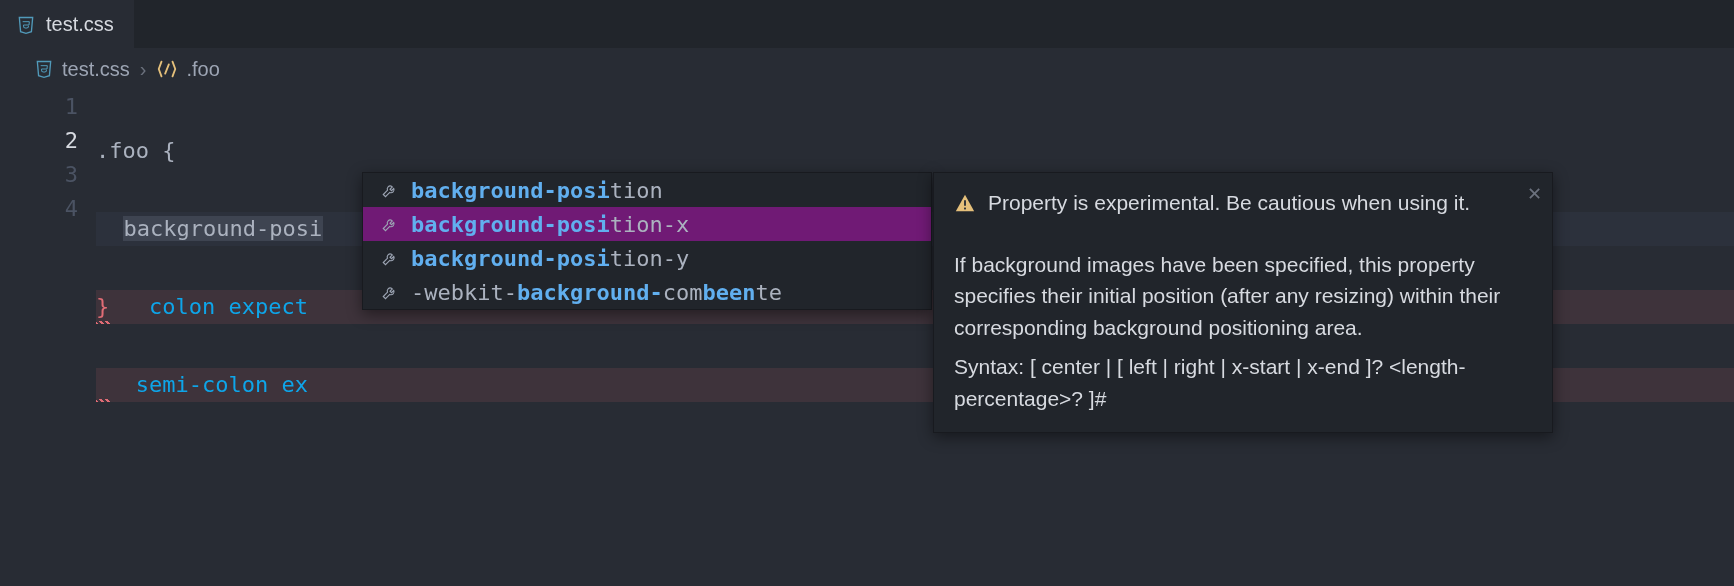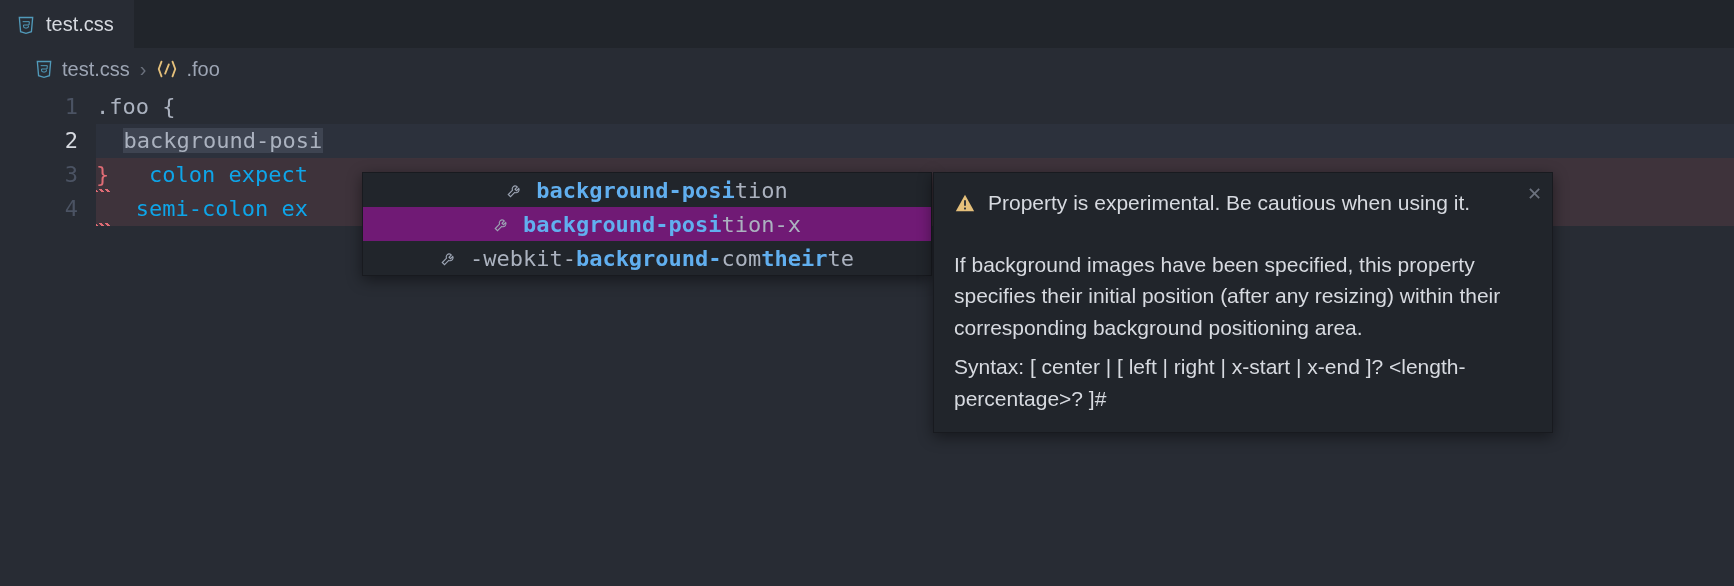--- a/index.html
+++ b/index.html
@@ -63,20 +63,21 @@
   .gutter .num.current { color: #d7dae0; }
   .code {
     position: relative;
     flex: 1;
   }
   .line {
     height: 34px;
     line-height: 34px;
     white-space: pre;
     position: relative;
+    margin-top: 44px;
   }
   .line.current {
     background: #2c313c;
   }
   .sel { color: #abb2bf; }
   .punct { color: #abb2bf; }
   .typed {
     background: #3e4451;
     color: #abb2bf;
     padding: 0 1px;
@@ -106,21 +107,20 @@
     box-shadow: 0 4px 14px rgba(0,0,0,0.45);
     z-index: 10;
   }
   .suggest-row {
     display: flex;
     align-items: center;
     height: 34px;
     padding: 0 18px;
     gap: 10px;
     cursor: pointer;
-    justify-content: center;
   }
   .suggest-row.selected { background: #701a75; }
   .wrench { flex: 0 0 20px; display:flex; align-items:center; }
   .s-label { white-space: pre; }
   .s-hl { color: #61afef; font-weight: 600; }
   .s-rest { color: #abb2bf; }
 
   
   .doc {
     position: absolute;
@@ -229,21 +229,29 @@
         </svg>
       </span>
     <span class="s-label"><span class="s-hl">background-posi</span><span class="s-rest">tion-x</span></span>
   </div>
   <div class="suggest-row">
     <span class="wrench">
         <svg viewBox="0 0 24 24" fill="none">
           <path d="M14 7a4 4 0 0 0-5.3 5.3L3 18l3 3 5.7-5.7A4 4 0 0 0 17 10l-3 3-2-2 3-3-1-1z" stroke="#9da5b4" stroke-width="1.5"></path>
         </svg>
       </span>
-    <span class="s-label"><span class="s-rest">-webkit-</span><span class="s-hl">background-</span><span class="s-rest">com</span><span class="s-hl">their</span><span class="s-rest">te</span></span>
+    <span class="s-label"><span class="s-hl">background-posi</span><span class="s-rest">tion-y</span></span>
+  </div>
+  <div class="suggest-row">
+    <span class="wrench">
+        <svg viewBox="0 0 24 24" fill="none">
+          <path d="M14 7a4 4 0 0 0-5.3 5.3L3 18l3 3 5.7-5.7A4 4 0 0 0 17 10l-3 3-2-2 3-3-1-1z" stroke="#9da5b4" stroke-width="1.5"></path>
+        </svg>
+      </span>
+    <span class="s-label"><span class="s-rest">-webkit-</span><span class="s-hl">background-</span><span class="s-rest">com</span><span class="s-hl">been</span><span class="s-rest">te</span></span>
   </div>
 </div>
 
 <div class="doc">
   <span class="close">✕</span>
   <div class="warn-row">
     <span class="warn-icon">
       <svg viewBox="0 0 24 24">
           <path d="M12 3 2 21h20L12 3z" fill="#e5c07b"></path>
           <rect x="11" y="9" width="2" height="6" fill="#282c34"></rect>

